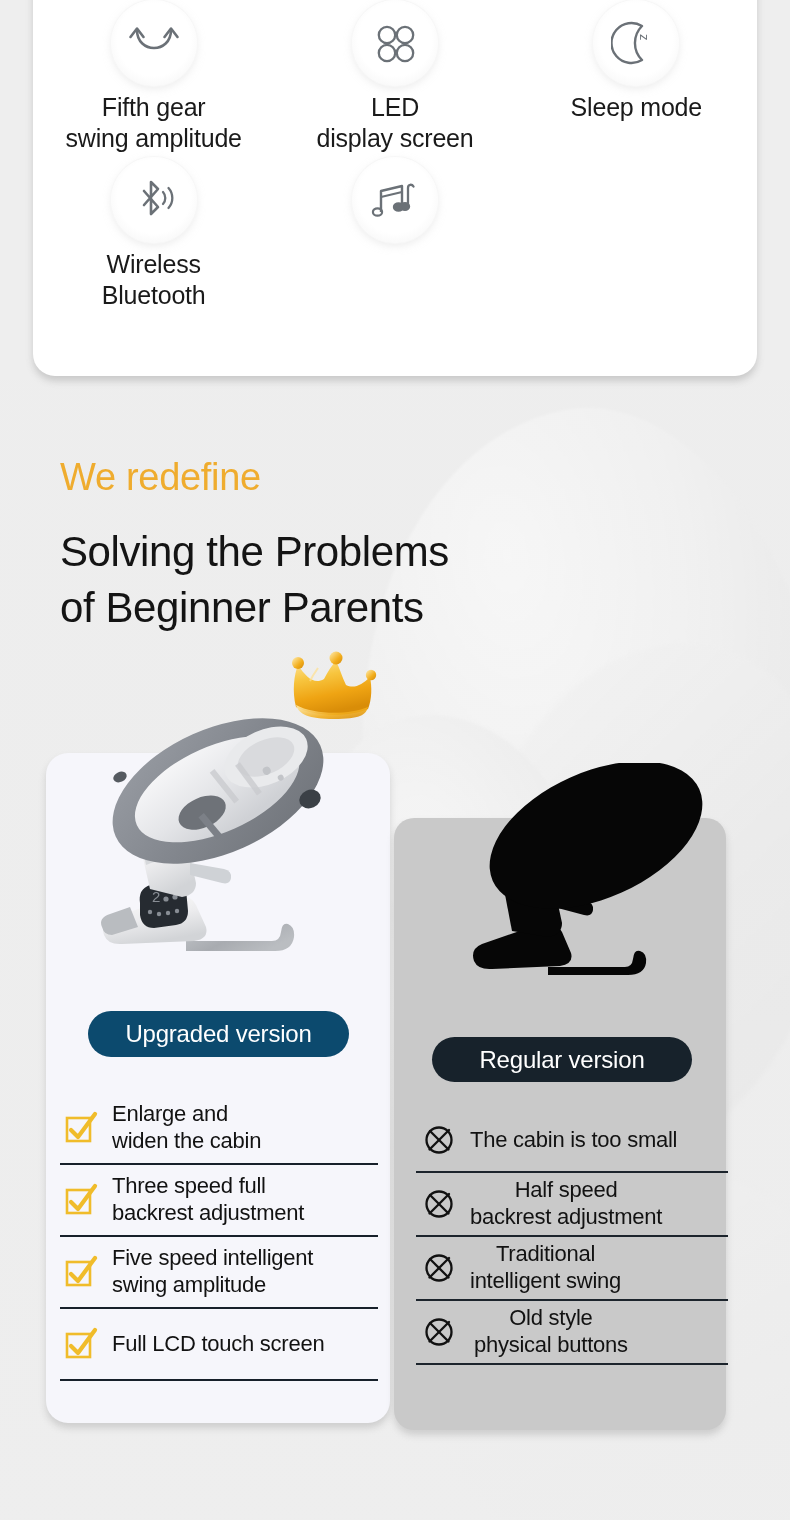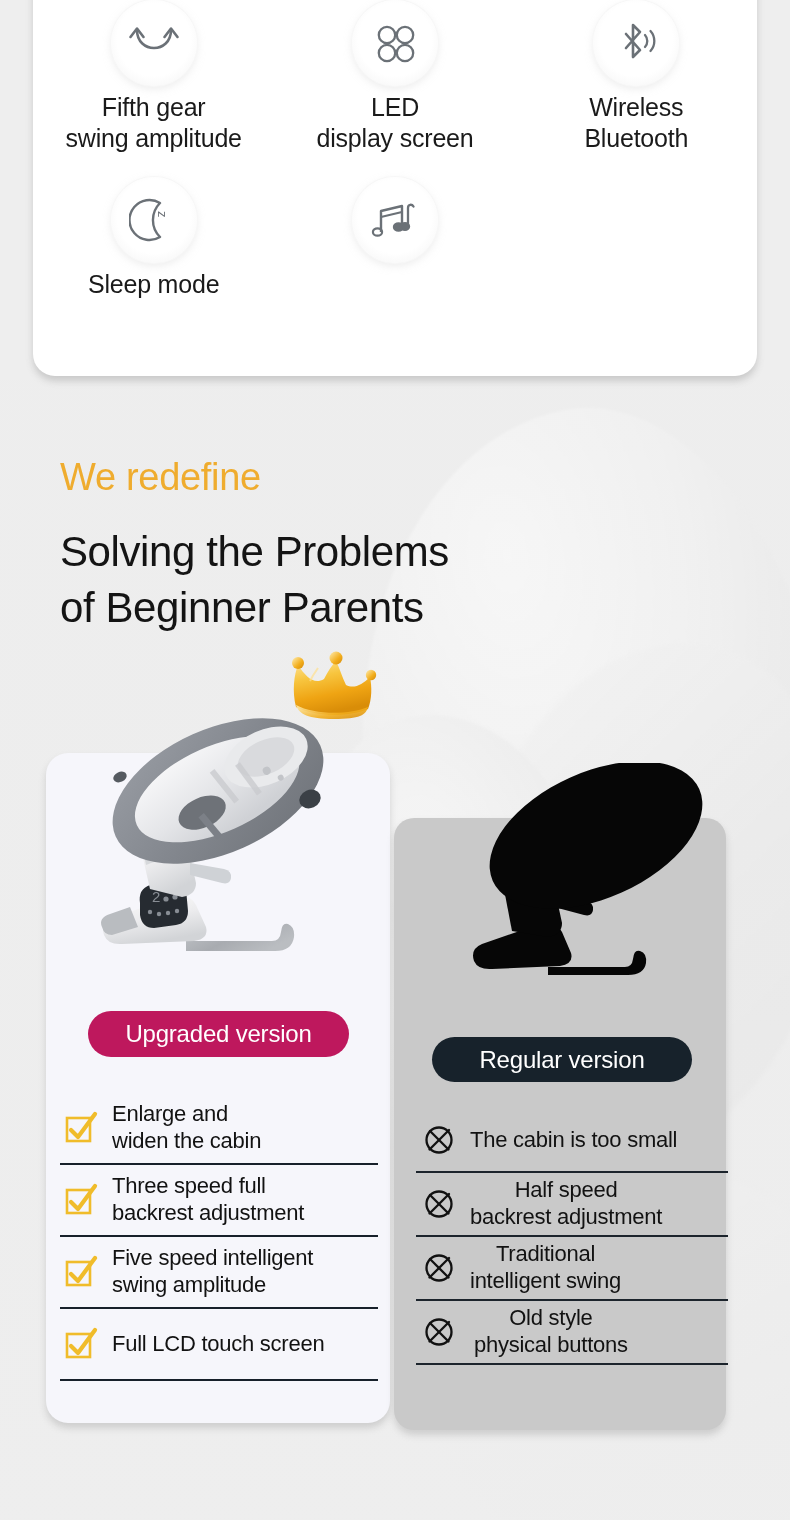--- a/index.html
+++ b/index.html
@@ -84,21 +84,21 @@
     background: #ffffff;
     border-radius: 22px;
     box-shadow: 0 5px 7px rgba(120,120,120,0.30);
   }
   .feature-grid {
     position: absolute;
     left: 0; top: 180px;
     width: 724px;
     display: grid;
     grid-template-columns: repeat(3, 1fr);
-    row-gap: 24px;
+    row-gap: 4px;
   }
   .feature-cell {
     display: flex;
     flex-direction: column;
     align-items: center;
   }
   .icon-bubble {
     width: 86px; height: 86px;
     border-radius: 50%;
     background: radial-gradient(circle at 50% 46%, #ffffff 58%, #fafafa 72%, #f3f3f3 88%, #fbfbfb 100%);
@@ -188,21 +188,21 @@
     align-items: center;
     justify-content: center;
     border-radius: 30px;
     font-size: 24px;
     color: #ffffff;
     letter-spacing: -0.2px;
   }
   .badge-upgraded {
     left: 42px; top: 258px;
     width: 261px; height: 46px;
-    background: #be185d;
+    background: #0c4a6e;
   }
   .badge-regular {
     left: 38px; top: 219px;
     width: 260px; height: 45px;
     background: #17222b;
   }
 
   
   .cmp-list {
     position: absolute;
@@ -272,38 +272,38 @@
             <circle cx="15" cy="33" r="8.2" fill="none" stroke="#6b7177" stroke-width="2.3"></circle>
             <circle cx="33" cy="33" r="8.2" fill="none" stroke="#6b7177" stroke-width="2.3"></circle>
           </svg>
         </div>
         <div class="feature-label">LED
 display screen</div>
       </div>
 
       <div class="feature-cell">
         <div class="icon-bubble">
+          <svg width="50" height="50" viewBox="0 0 50 50">
+            <path d="M31 8 A20 20 0 1 0 31 42 A24 24 0 0 1 31 8 Z" fill="none" stroke="#6b7177" stroke-width="2.4" stroke-linejoin="round"></path>
+            <text x="33" y="20" font-family="Liberation Sans, sans-serif" font-size="13" fill="#6b7177" transform="rotate(90 33 16)">z</text>
+          </svg>
+        </div>
+        <div class="feature-label">Sleep mode</div>
+      </div>
+
+      <div class="feature-cell">
+        <div class="icon-bubble">
           <svg width="48" height="50" viewBox="0 0 48 50">
             <path d="M14 16 L28 32 L21 39 L21 7 L28 14 L14 30" fill="none" stroke="#6b7177" stroke-width="2.6" stroke-linecap="round" stroke-linejoin="round"></path>
             <path d="M33 17 A9 9 0 0 1 33 29" fill="none" stroke="#6b7177" stroke-width="2.3" stroke-linecap="round"></path>
             <path d="M38.5 13 A15 15 0 0 1 38.5 33" fill="none" stroke="#6b7177" stroke-width="2.3" stroke-linecap="round"></path>
           </svg>
         </div>
         <div class="feature-label">Wireless
 Bluetooth</div>
-      </div>
-
-      <div class="feature-cell">
-        <div class="icon-bubble">
-          <svg width="50" height="50" viewBox="0 0 50 50">
-            <path d="M31 8 A20 20 0 1 0 31 42 A24 24 0 0 1 31 8 Z" fill="none" stroke="#6b7177" stroke-width="2.4" stroke-linejoin="round"></path>
-            <text x="33" y="20" font-family="Liberation Sans, sans-serif" font-size="13" fill="#6b7177" transform="rotate(90 33 16)">z</text>
-          </svg>
-        </div>
-        <div class="feature-label">Sleep mode</div>
       </div>
 
       <div class="feature-cell">
         <div class="icon-bubble">
           <svg width="52" height="48" viewBox="0 0 52 48">
             <path d="M12 36 L12 15 L33 10 L33 31" fill="none" stroke="#6b7177" stroke-width="2.4" stroke-linejoin="round"></path>
             <path d="M12 21 L33 16" fill="none" stroke="#6b7177" stroke-width="2.2"></path>
             <ellipse cx="8.5" cy="36" rx="4.6" ry="3.7" fill="none" stroke="#6b7177" stroke-width="2.2"></ellipse>
             <ellipse cx="29.5" cy="31" rx="4.6" ry="3.7" fill="#6b7177" stroke="#6b7177" stroke-width="2.2"></ellipse>
             <path d="M39 30 L39 12 C39 8, 43 8, 44.5 10.5" fill="none" stroke="#6b7177" stroke-width="2.3" stroke-linecap="round"></path>

